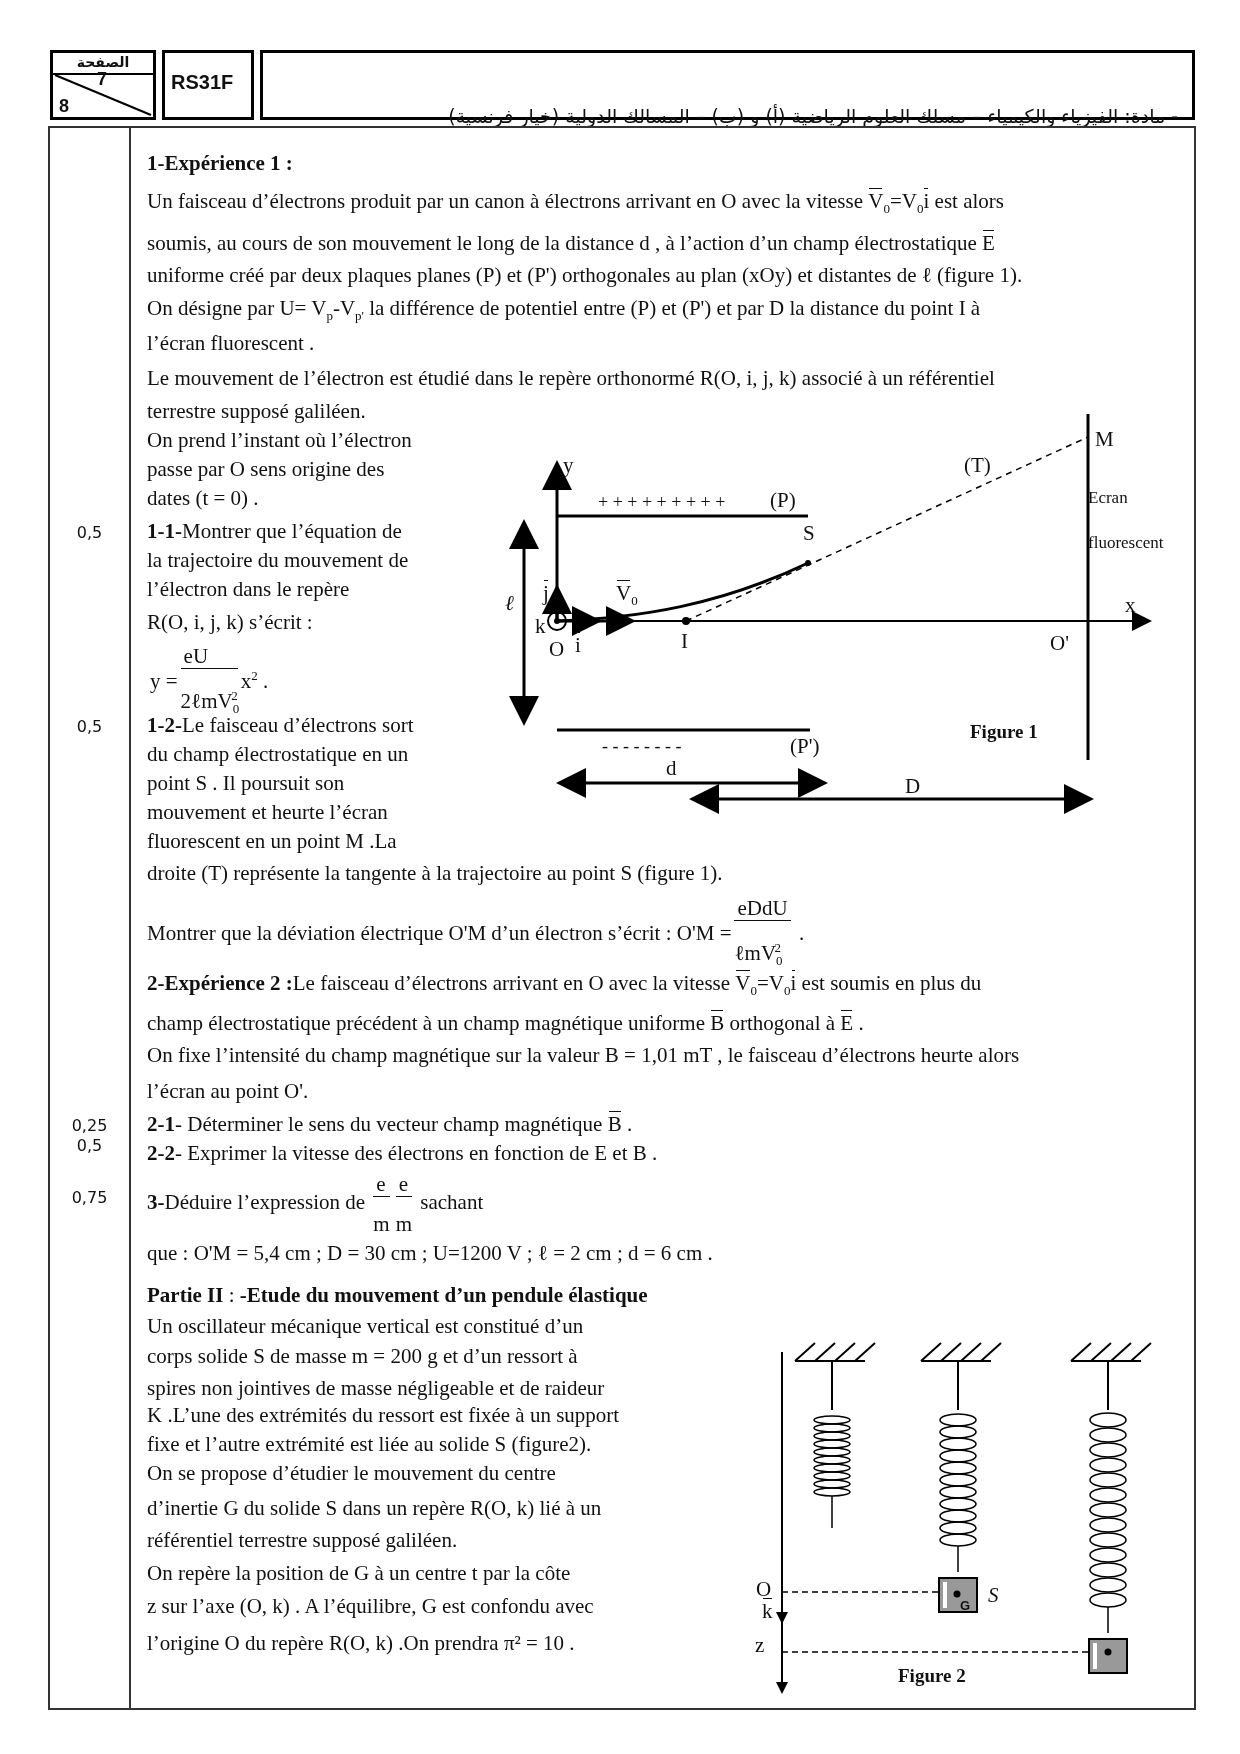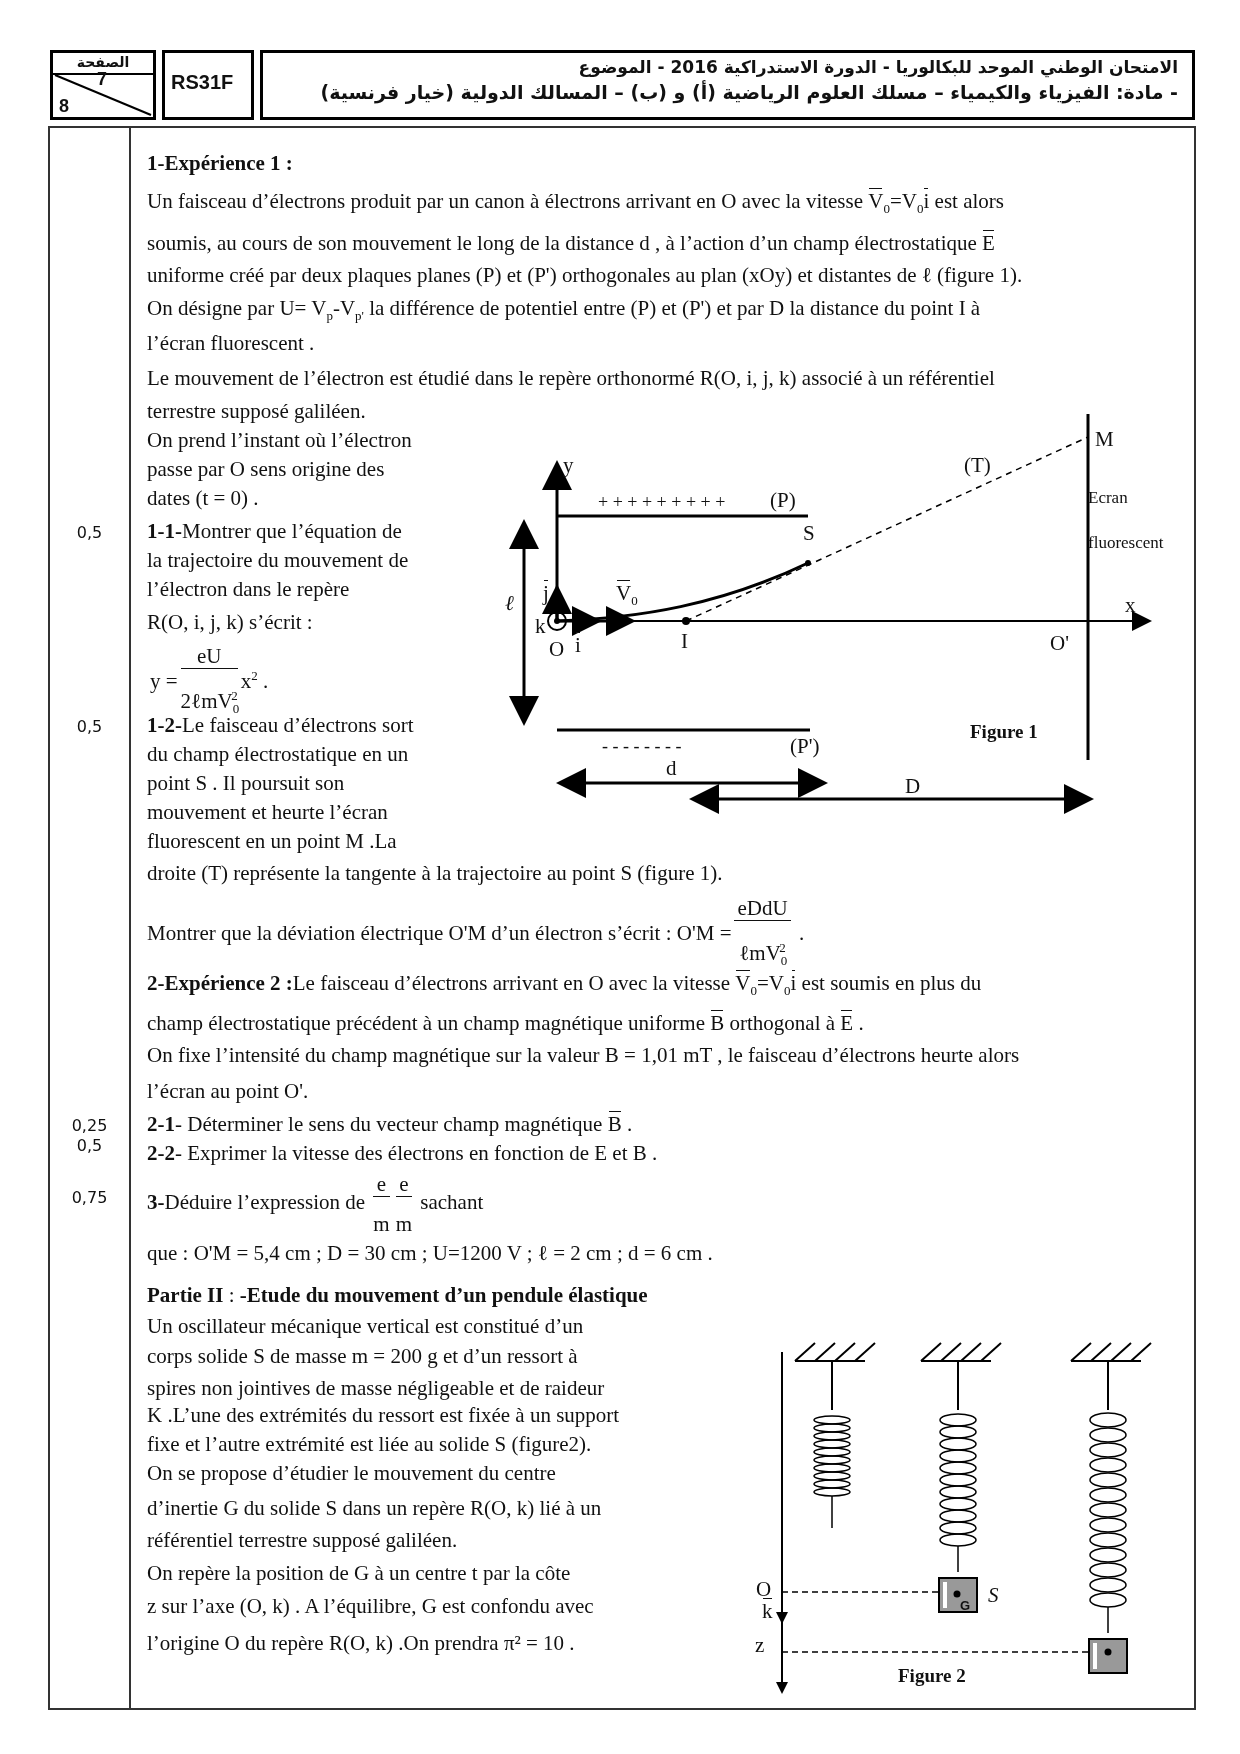--- a/index.html
+++ b/index.html
@@ -8,51 +8,50 @@
   
   .hdr-box{position:absolute;border:3px solid #000;box-sizing:border-box;}
   .page-box{left:50px;top:50px;width:106px;height:70px;}
   .page-box .lbl{position:absolute;left:0;top:0;width:100%;height:20px;border-bottom:2px solid #000;text-align:center;font-family:"DejaVu Sans",sans-serif;font-size:14px;font-weight:bold;line-height:18px;}
   .page-box .num7{position:absolute;left:44px;top:16px;font-family:"Liberation Sans",sans-serif;font-weight:bold;font-size:18px;}
   .page-box .num8{position:absolute;left:6px;top:43px;font-family:"Liberation Sans",sans-serif;font-weight:bold;font-size:18px;}
   .code-box{left:162px;top:50px;width:92px;height:70px;}
   .code-box span{position:absolute;left:6px;top:18px;font-family:"Liberation Sans",sans-serif;font-weight:bold;font-size:20px;}
   .title-box{left:260px;top:50px;width:935px;height:70px;}
   .title-box .l1{position:absolute;right:14px;top:4px;font-family:"DejaVu Sans",sans-serif;font-weight:bold;font-size:17px;direction:rtl;}
-  .title-box .l2{position:absolute;right:14px;top:28px;font-family:"DejaVu Sans",sans-serif;font-weight:bold;font-size:19px;direction:rtl;}
+  .title-box .l2{position:absolute;right:14px;top:52px;font-family:"DejaVu Sans",sans-serif;font-weight:normal;font-size:19px;direction:rtl;}
   
   .frame{position:absolute;left:48px;top:126px;width:1148px;height:1584px;border:2px solid #333;box-sizing:border-box;}
   .margin-col{position:absolute;left:48px;top:126px;width:83px;height:1584px;border-right:2px solid #333;box-sizing:border-box;}
   .pts{position:absolute;font-family:"DejaVu Sans",sans-serif;font-size:16px;width:83px;text-align:center;left:48px;}
   .t{position:absolute;font-size:21px;line-height:26px;white-space:nowrap;}
   .b{font-weight:bold;}
   .vec{position:relative;display:inline-block;}
   .vec::before{content:"";position:absolute;left:1px;right:1px;top:0px;border-top:1.5px solid #111;}
-  .frac{display:inline-block;vertical-align:middle;text-align:center;margin:0 3px;}
+  .frac{display:inline-block;vertical-align:middle;margin:0 3px;}
   .frac .n{display:block;border-bottom:1.5px solid #111;padding:0 3px;line-height:24px;}
   .frac .d{display:block;line-height:26px;margin-top:14px;}
   sub,sup{font-size:13px;}
   .fig-lbl{font-family:Liberation Serif, serif;font-weight:bold;font-size:19px;}
 </style>
 </head>
 <body>
 
 <div class="hdr-box page-box">
   <div class="lbl">الصفحة</div>
   <svg class="abs" style="left:0;top:20px" width="100" height="44">
       <line x1="2" y1="2" x2="98" y2="42" stroke="#000" stroke-width="2"></line>
     </svg>
   <span class="num7">7</span>
   <span class="num8">8</span>
 </div>
 <div class="hdr-box code-box">
   <span>RS31F</span>
 </div>
 <div class="hdr-box title-box">
-  <div class="l1">الامتحان الوطني الموحد للبكالوريا - الدورة الاستدراكية  2016 - الموضوع</div>
   <div class="l2">- مادة: الفيزياء والكيمياء – مسلك العلوم الرياضية (أ) و (ب) – المسالك الدولية (خيار فرنسية)</div>
 </div>
 
 <div class="frame"></div>
 <div class="margin-col"></div>
 
 <div class="pts" style="top:523px">0,5</div>
 <div class="pts" style="top:717px">0,5</div>
 <div class="pts" style="top:1116px">0,25</div>
 <div class="pts" style="top:1136px">0,5</div>

